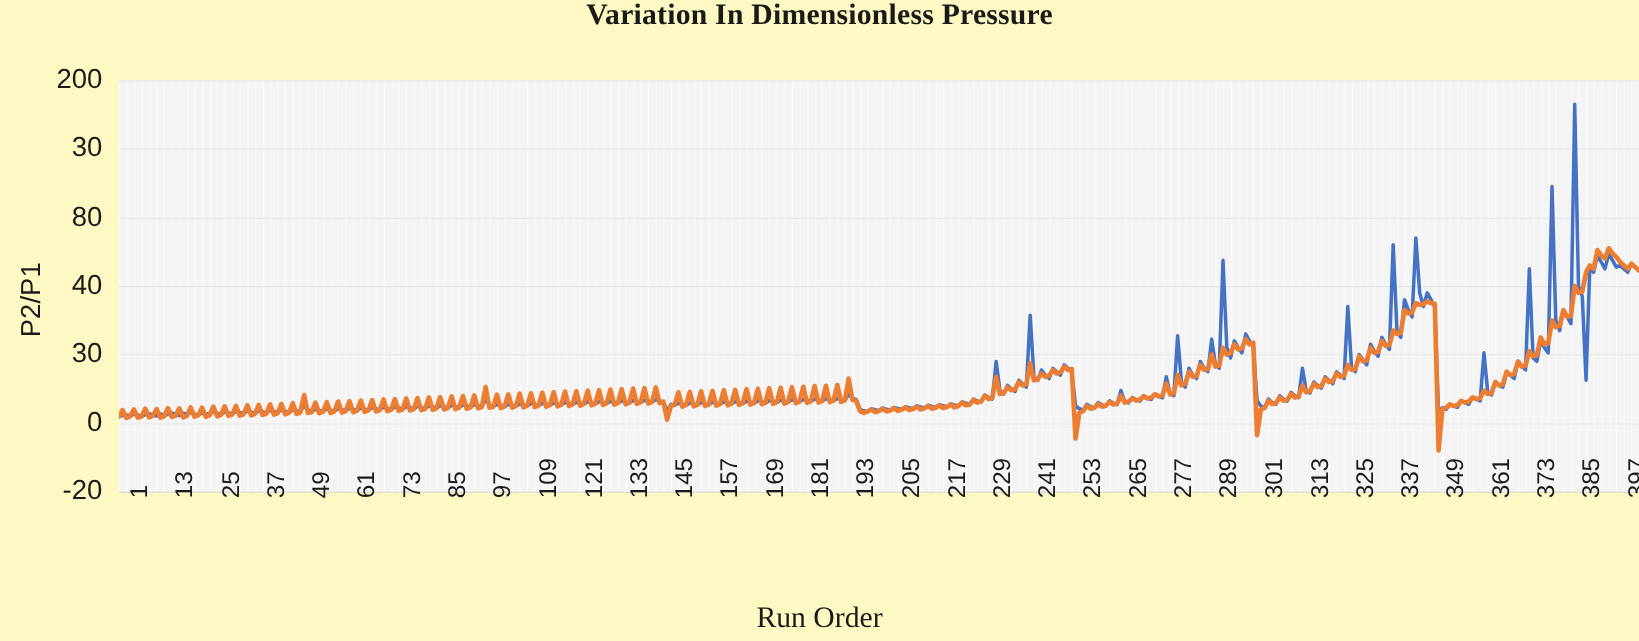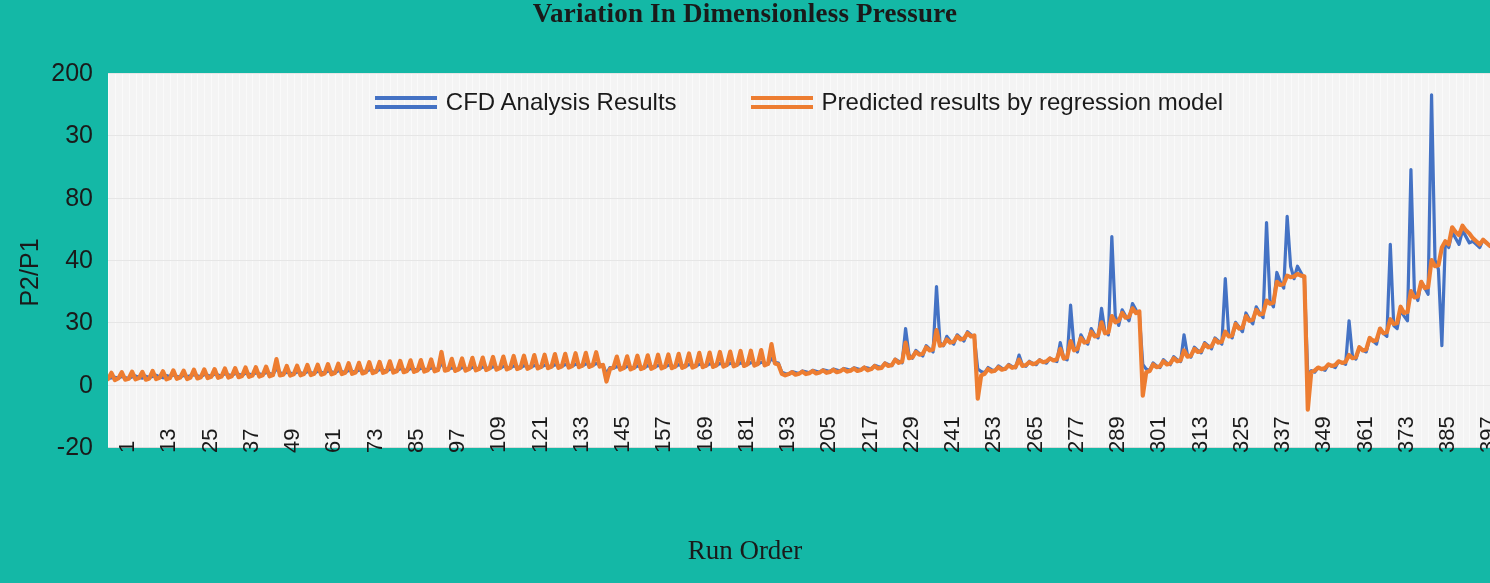--- a/index.html
+++ b/index.html
@@ -1,36 +1,36 @@
 <!DOCTYPE html>
 <html><head>
 <meta charset="utf-8">
 <style>
   html,body{margin:0;padding:0;background:#ffffff;}
   body{width:1490px;height:583px;font-family:"Liberation Sans",sans-serif;overflow:hidden;}
-  #root{position:relative;width:1490px;height:583px;background:#14b8a6;}
+  #root{position:relative;width:1490px;height:583px;background:#fef9c3;}
 
   
   .chart-title{
     position:absolute;left:0;top:-2px;width:1490px;text-align:center;
     font-family:"Liberation Serif",serif;font-weight:bold;font-size:27px;
     color:#1a1a1a;letter-spacing:.2px;
   }
 
   
   .y-axis-title{
     position:absolute;left:-26px;top:258px;width:110px;text-align:center;
     font-size:25px;color:#1a1a1a;
     transform:rotate(-90deg);transform-origin:center center;
     font-family:"Liberation Sans",sans-serif;
   }
 
   
   .x-axis-title{
-    position:absolute;left:0;bottom:17px;width:1490px;text-align:center;
+    position:absolute;left:0;bottom:6px;width:1490px;text-align:center;
     font-family:"Liberation Serif",serif;font-size:27px;color:#1a1a1a;
   }
 
   
   .plot-area{
     position:absolute;left:108px;top:73px;width:1382px;height:374px;
     background:#f4f4f4;overflow:hidden;
   }
   .plot-bg-vlines{position:absolute;inset:0;}
   .plot-bg-vlines span{
@@ -344,31 +344,15 @@
       <div class="xtick" style="left:1188.6px">313</div>
       <div class="xtick" style="left:1229.9px">325</div>
       <div class="xtick" style="left:1271.1px">337</div>
       <div class="xtick" style="left:1312.4px">349</div>
       <div class="xtick" style="left:1353.6px">361</div>
       <div class="xtick" style="left:1394.9px">373</div>
       <div class="xtick" style="left:1436.1px">385</div>
       <div class="xtick" style="left:1477.4px">397</div>
     </div>
 
-  <div class="legend">
-    <div class="legend-item">
-      <span class="legend-swatch">
-        <i class="top" style="background:#4472C4"></i>
-          <i class="bot" style="background:#4472C4"></i>
-      </span>
-      <span class="legend-label">CFD Analysis Results</span>
-    </div>
-    <div class="legend-item">
-      <span class="legend-swatch">
-        <i class="top" style="background:#ED7D31"></i>
-          <i class="bot" style="background:#ED7D31"></i>
-      </span>
-      <span class="legend-label">Predicted results by regression model</span>
-    </div>
-  </div>
 
   <div class="x-axis-title">Run Order</div>
 </div>
 
 </body></html>

